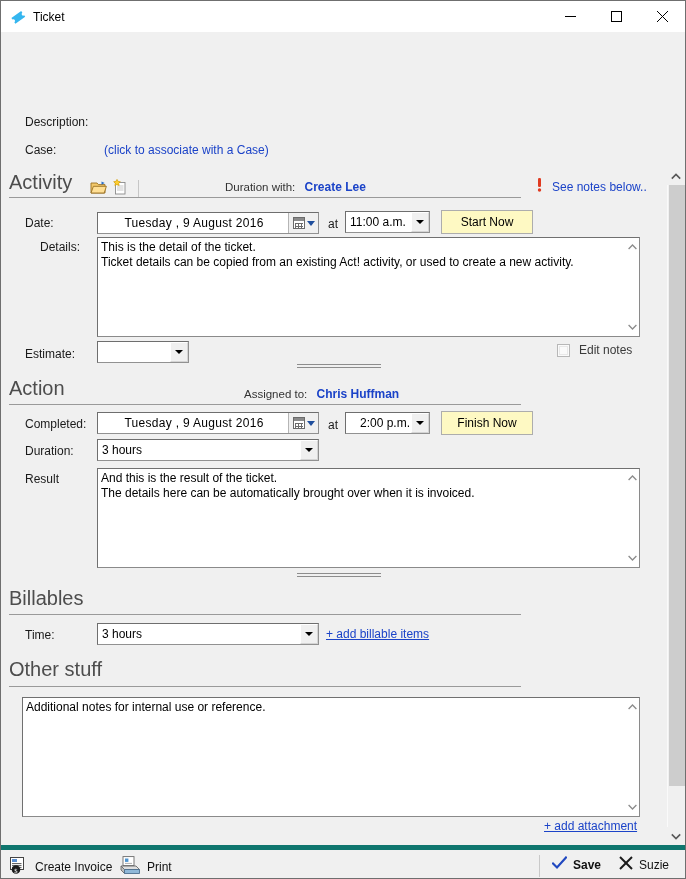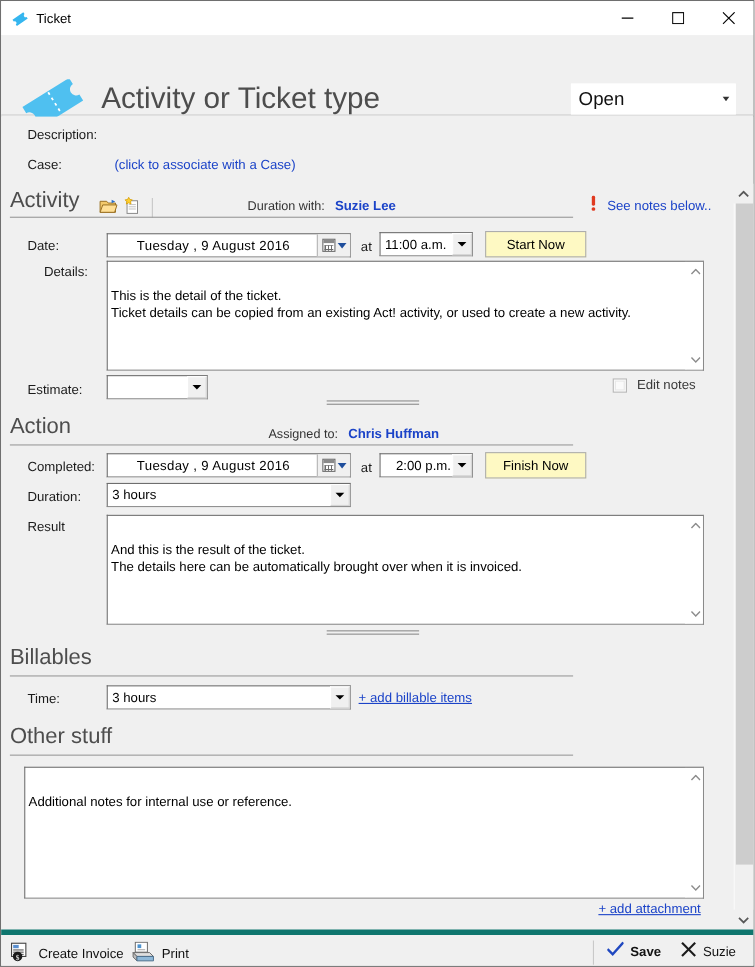--- a/index.html
+++ b/index.html
@@ -306,21 +306,20 @@
     position: absolute;
     overflow: hidden;
   }
   .area .atext {
     position: absolute;
     left: 3px; top: 2px; right: 18px;
     font-size: 12px;
     color: #000;
     line-height: 15px;
     white-space: pre-wrap;
-    margin-top: 22px;
   }
   .area .asb {
     position: absolute;
     right: 0; top: 0; bottom: 0;
     width: 16px;
     background: #ffffff;
     border-left: 1px solid #ffffff;
   }
   .area .asb .up, .area .asb .dn {
     position: absolute; left: 0; width: 16px; height: 16px;
@@ -416,46 +415,20 @@
       </div>
       <div class="win-btn">
         <svg width="11" height="11" viewBox="0 0 11 11">
             <line x1="0" y1="0" x2="11" y2="11" stroke="#000" stroke-width="1"></line>
             <line x1="11" y1="0" x2="0" y2="11" stroke="#000" stroke-width="1"></line>
           </svg>
       </div>
     </div>
   </div>
 
-  <div id="header">
-    <div id="big-ticket-icon">
-      <svg width="62" height="48" viewBox="0 0 62 48">
-        <g transform="rotate(-32 31 24)">
-          <path d="M6 10 h50 v6.5 a5.6 5.6 0 0 0 0 11.2 v6.5 h-50 v-6.5 a5.6 5.6 0 0 0 0 -11.2 z" fill="#4fc0f0"></path>
-          <line x1="33" y1="11" x2="33" y2="33" stroke="#ffffff" stroke-width="1.6" stroke-dasharray="2.6 3.2"></line>
-        </g>
-      </svg>
-    </div>
-    <div id="header-title">Activity or Ticket type</div>
-    <div id="header-code">CH160830024406</div>
-
-    <div id="status-select">
-      <span class="sel-text">Open</span>
-      <span class="arrow-btn">
-          <span class="caret"></span>
-        </span>
-    </div>
-
-    <div id="priority-select">
-      <span class="sel-text">Normal</span>
-      <span class="arrow-btn">
-          <span class="caret"></span>
-        </span>
-    </div>
-  </div>
 
   <div id="scrollarea">
     <div id="content">
 
       <div class="row" style="left:24px; top:9px;">
         <span class="lbl">Description:</span>
       </div>
 
       <div class="row" style="left:24px; top:37px;">
         <span class="lbl">Case:</span>
@@ -477,21 +450,21 @@
             <line x1="5" y1="7" x2="11.5" y2="7" stroke="#b9b9b9" stroke-width="0.8"></line>
             <line x1="5" y1="9" x2="11.5" y2="9" stroke="#b9b9b9" stroke-width="0.8"></line>
             <line x1="5" y1="11" x2="11.5" y2="11" stroke="#b9b9b9" stroke-width="0.8"></line>
             <path d="M5 0.4 l1.1 2 2.2 0.3 -1.6 1.6 0.4 2.2 -2.1 -1.1 -2.1 1.1 0.4 -2.2 -1.6 -1.6 2.2 -0.3 z" fill="#ffcf2e" stroke="#d39b00" stroke-width="0.7"></path>
           </svg>
         </span>
         <span class="icon-sep"></span>
       </div>
       <div class="section-meta" style="left:224px; top:74px;">
         <span>Duration with:</span>
-        <span class="person" style="margin-left:6px;">Suzie Lee</span>
+        <span class="person" style="margin-left:6px;">Create Lee</span>
       </div>
       <div class="section-rule" style="left:8px; top:91px; width:512px;"></div>
 
       <div style="position:absolute; left:535px; top:71px; display:flex; align-items:center; gap:9px;">
         <span>
           <svg width="7" height="16" viewBox="0 0 7 16">
             <rect x="2" y="1" width="3" height="9" rx="1.3" fill="#e03a20"></rect>
             <circle cx="3.5" cy="13" r="1.7" fill="#e03a20"></circle>
           </svg>
         </span>

